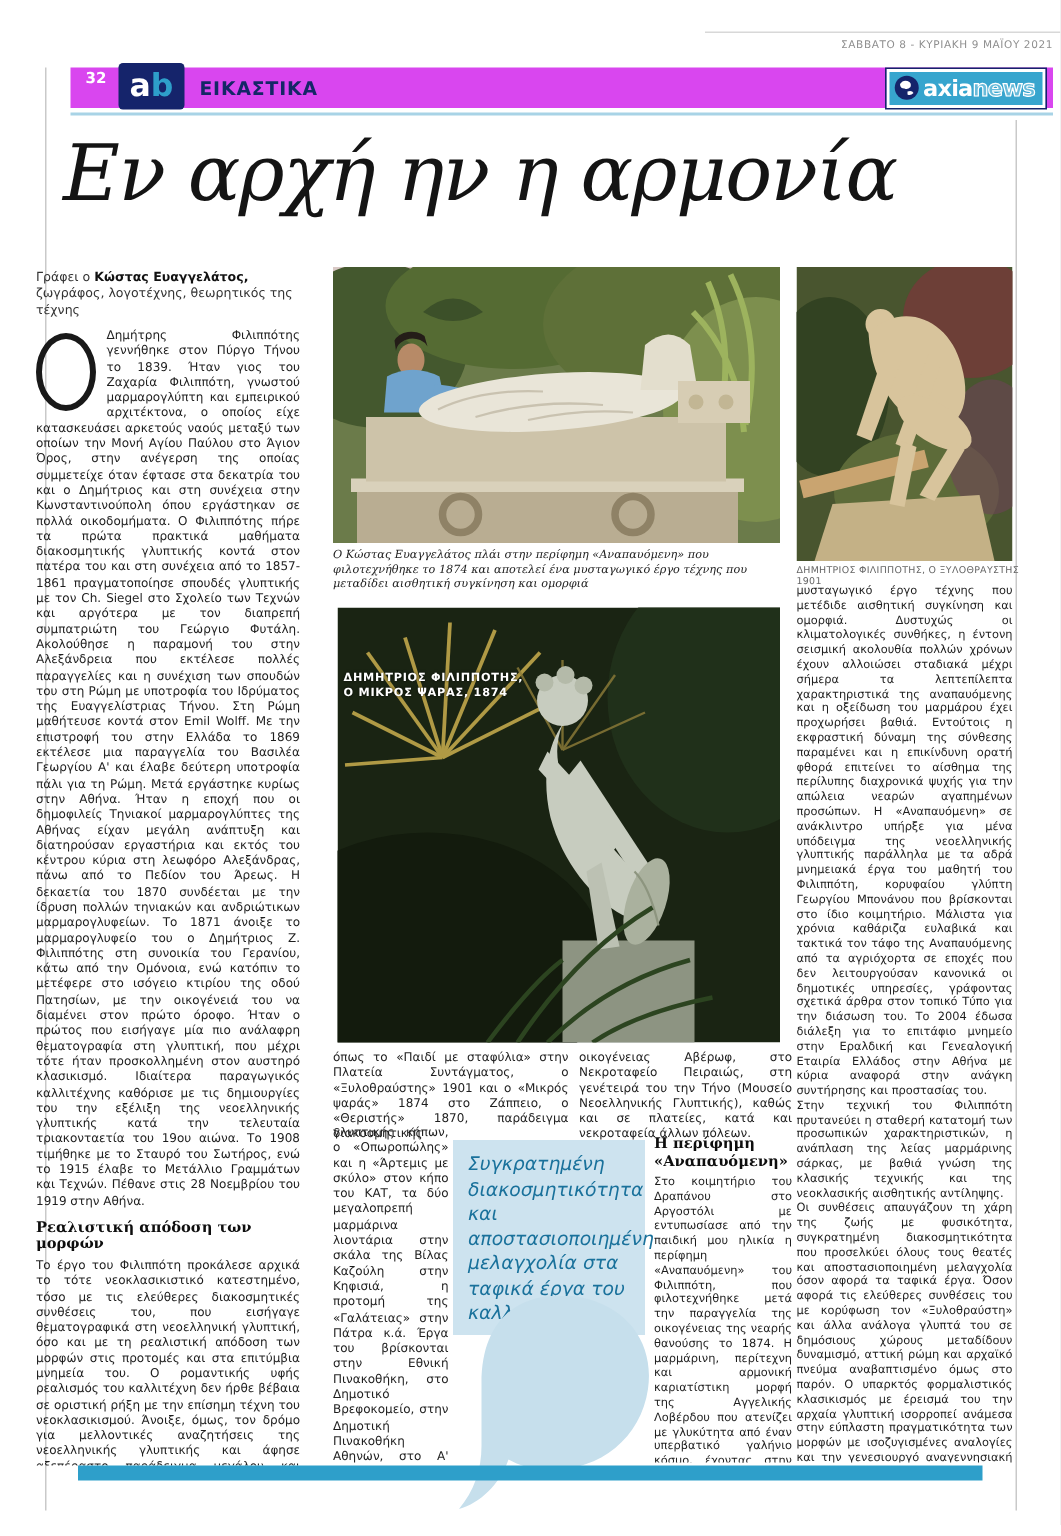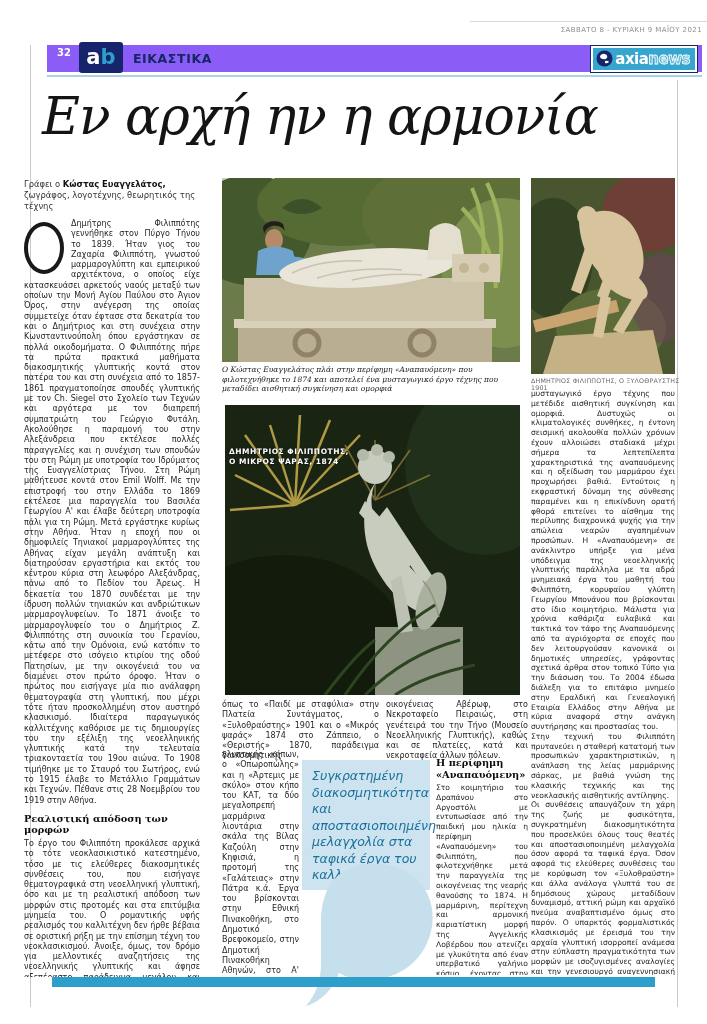--- a/index.html
+++ b/index.html
@@ -2,21 +2,21 @@
 <html><head>
 <meta charset="utf-8">
 <style>
   html,body{margin:0;padding:0;background:#e8e8e8;}
   #sheet{position:relative;width:707px;height:1024px;background:#ffffff;margin:0 auto;
          font-family:"DejaVu Sans",sans-serif;color:#1e1e1e;overflow:hidden;}
   .abs{position:absolute;}
   .rule-v{width:1px;background:#c9c9c9;}
   .rule-h{height:1px;background:#d8d8d8;}
   .date{font-size:7px;color:#8f8f8f;letter-spacing:.4px;text-align:right;}
-  .bar{background:#8b5cf6;display:flex;align-items:center;}
+  .bar{background:#d946ef;display:flex;align-items:center;}
   .pageno{color:#fff;font-weight:bold;font-size:10px;margin-left:10px;align-self:flex-start;margin-top:2px;}
   .ablogo{width:44px;height:31px;background:#15246b;border-radius:3px;margin-left:8px;margin-top:-3px;
           display:flex;align-items:center;justify-content:center;font-weight:bold;font-size:21px;line-height:1;}
   .ablogo .a{color:#ffffff;} .ablogo .b{color:#2e9fca;}
   .section{color:#142766;font-weight:bold;font-size:12.5px;letter-spacing:.6px;margin-left:10px;}
   .axiabox{margin-left:auto;margin-right:5px;background:#37a5ce;border:2px solid #fff;outline:1px solid #15246b;
            display:flex;align-items:center;padding:1px 5px 1px 3px;height:20px;}
   .axiabox .axia{color:#fff;font-weight:bold;font-size:15px;letter-spacing:-.5px;}
   .axiabox .news{font-weight:bold;font-size:15px;letter-spacing:-.5px;color:rgba(255,255,255,.25);
                  -webkit-text-stroke:.8px #ffffff;}

